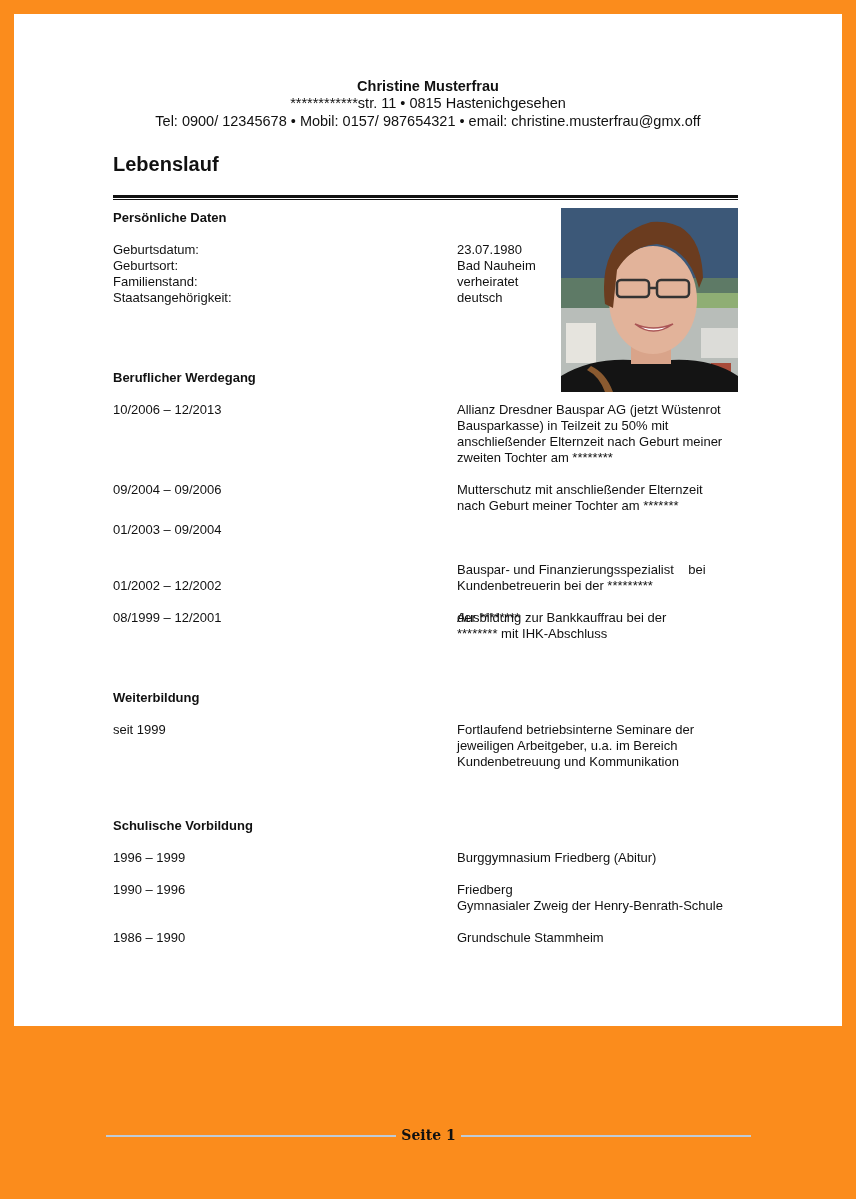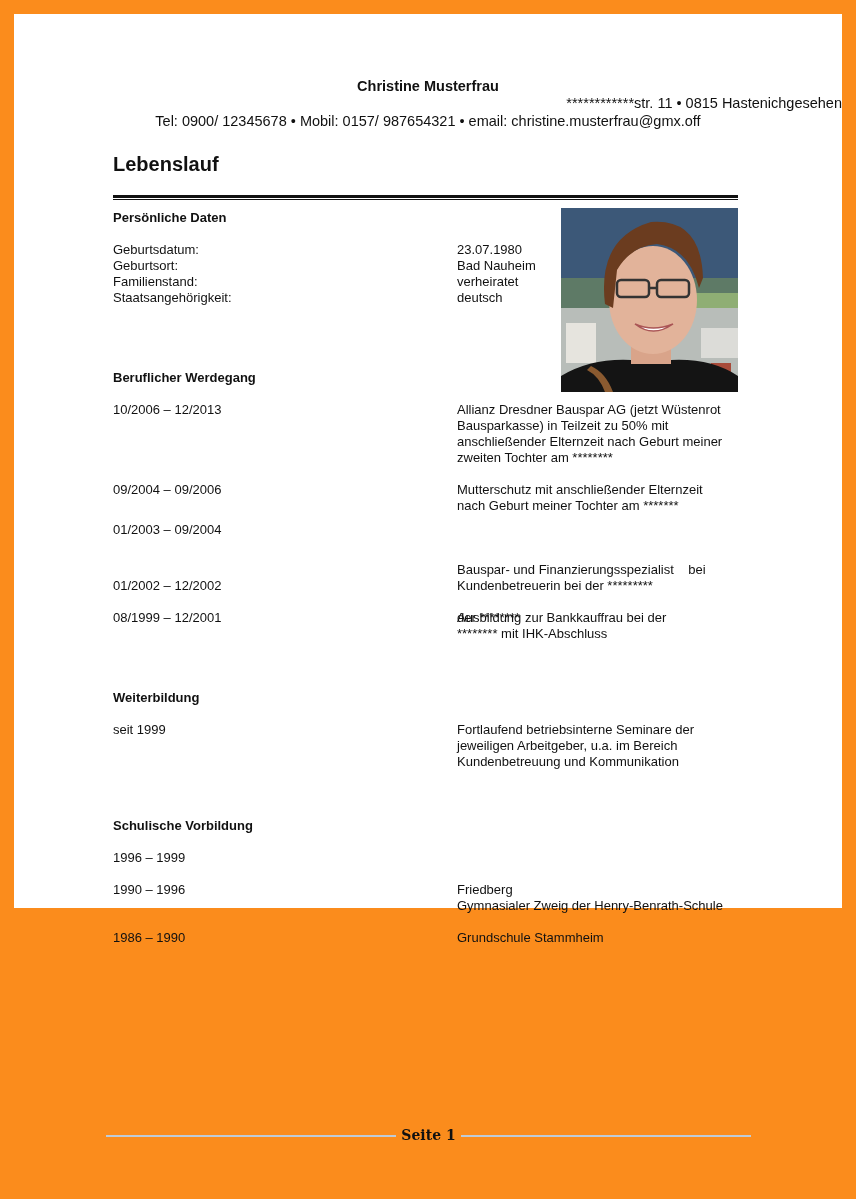--- a/index.html
+++ b/index.html
@@ -7,27 +7,27 @@
       width: 856px; height: 1199px;
       background: #fb8c1c;
       position: relative;
       overflow: hidden;
       font-family: "Liberation Sans", sans-serif;
       color: #111;
     }
     .page {
       position: absolute;
       left: 14px; top: 14px;
-      width: 828px; height: 894px;
+      width: 828px; height: 1012px;
       background: #ffffff;
     }
     .abs { position: absolute; }
     .header { position: absolute; left: 0; width: 828px; text-align: center; }
     .h-name { top: 64px; font-weight: bold; font-size: 14.5px; }
-    .h-addr { top: 81px; font-size: 14.5px; text-align: right; }
+    .h-addr { top: 81px; font-size: 14.5px; }
     .h-contact { top: 99px; font-size: 14.5px; }
 
     .title {
       left: 99px; top: 139px;
       font-size: 20px; font-weight: bold;
     }
     .rule-thick { left: 99px; top: 181px; width: 625px; height: 3px; background: #111; }
     .rule-thin { left: 99px; top: 185px; width: 625px; height: 1px; background: #111; }
 
     .sec-title { left: 99px; font-size: 13px; font-weight: bold; }
@@ -137,20 +137,23 @@
   <div class="abs sec-title" style="top:676px">Weiterbildung</div>
   <div class="abs txt lab" style="top:708px">seit 1999</div>
   <div class="abs txt val" style="top:708px">
     <div>Fortlaufend betriebsinterne Seminare der</div>
     <div>jeweiligen Arbeitgeber, u.a. im Bereich</div>
     <div>Kundenbetreuung und Kommunikation</div>
   </div>
 
   <div class="abs sec-title" style="top:804px">Schulische Vorbildung</div>
   <div class="abs txt lab" style="top:836px">1996 – 1999</div>
+  <div class="abs txt val" style="top:836px">
+    <div>Burggymnasium Friedberg (Abitur)</div>
+  </div>
   <div class="abs txt lab" style="top:868px">1990 – 1996</div>
   <div class="abs txt val" style="top:868px">
     <div>Friedberg</div>
     <div>Gymnasialer Zweig der Henry-Benrath-Schule</div>
   </div>
   <div class="abs txt lab" style="top:916px">1986 – 1990</div>
   <div class="abs txt val" style="top:916px">
     <div>Grundschule Stammheim</div>
   </div>
 

